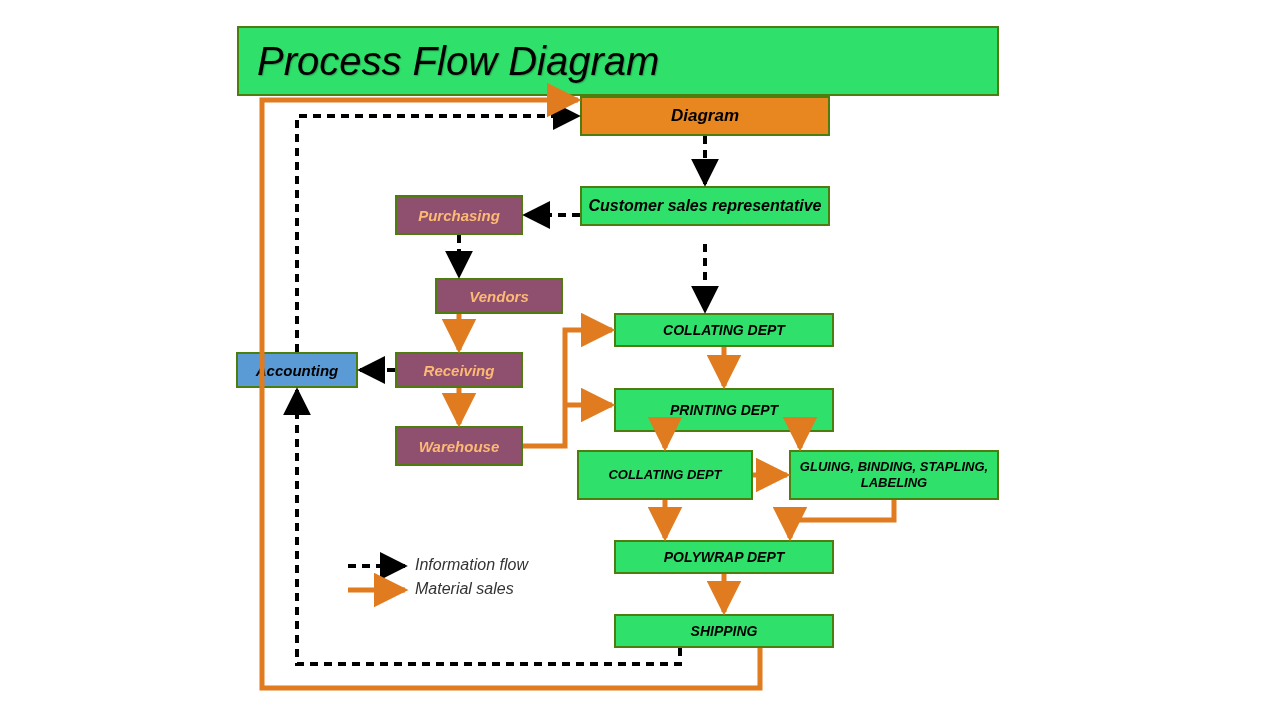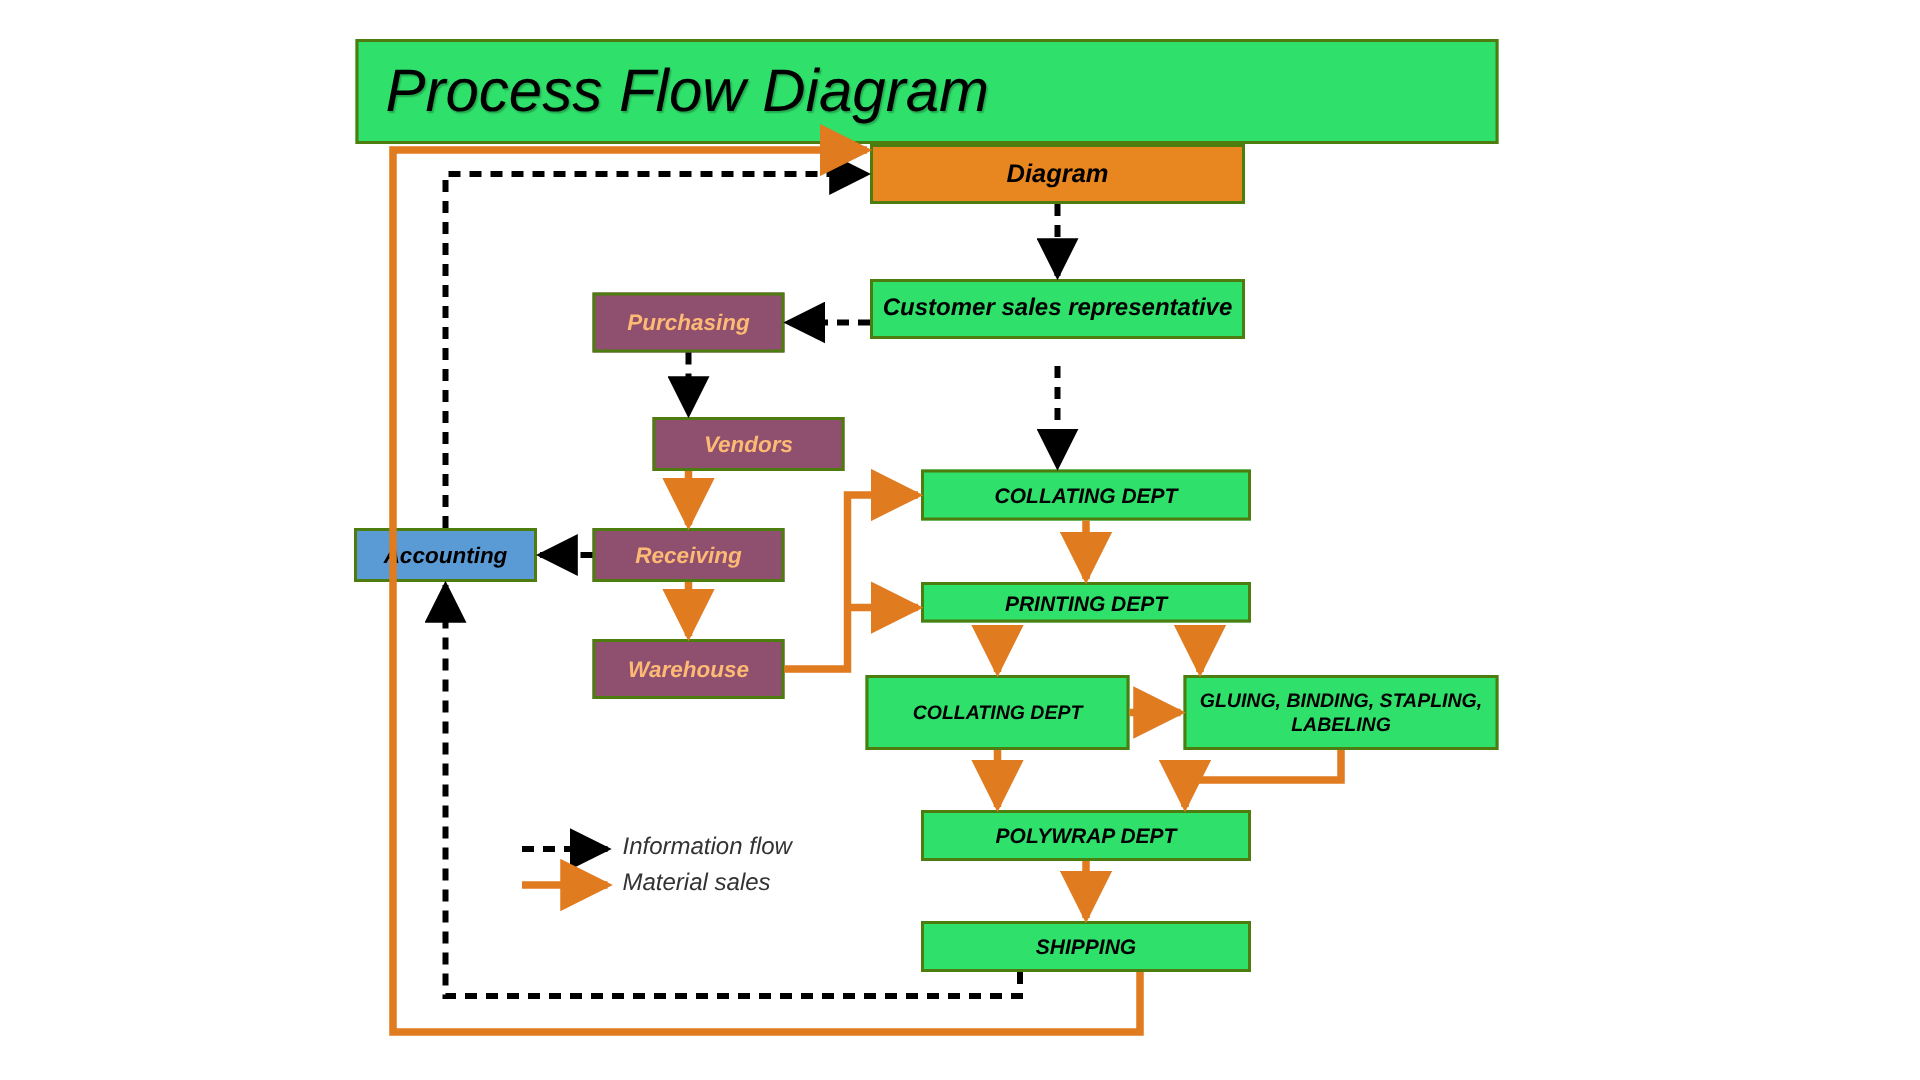--- a/index.html
+++ b/index.html
@@ -60,21 +60,21 @@
 <div class="box green" style="left:580px; top:186px; width:250px; height:40px; font-size:16px;">Customer sales representative</div>
 
 <div class="box purple" style="left:395px; top:195px; width:128px; height:40px; font-size:15px;">Purchasing</div>
 <div class="box purple" style="left:395px; top:278px; width:128px; height:36px; font-size:15px;margin-left:40px;">Vendors</div>
 <div class="box purple" style="left:395px; top:352px; width:128px; height:36px; font-size:15px;">Receiving</div>
 <div class="box purple" style="left:395px; top:426px; width:128px; height:40px; font-size:15px;">Warehouse</div>
 
 <div class="box blue" style="left:236px; top:352px; width:122px; height:36px; font-size:15px;">Accounting</div>
 
 <div class="box green" style="left:614px; top:313px; width:220px; height:34px; font-size:14px;">COLLATING DEPT</div>
-<div class="box green" style="left:614px; top:388px; width:220px; height:27px; font-size:14px;">PRINTING DEPT</div>
+<div class="box green" style="left:614px; top:388px; width:220px; height:44px; font-size:14px;">PRINTING DEPT</div>
 <div class="box green" style="left:577px; top:450px; width:176px; height:50px; font-size:13px; line-height:1.2;">COLLATING DEPT</div>
 <div class="box green" style="left:789px; top:450px; width:210px; height:50px; font-size:13px; line-height:1.2; padding:2px 6px;">GLUING, BINDING, STAPLING, LABELING</div>
 <div class="box green" style="left:614px; top:540px; width:220px; height:34px; font-size:14px;font-style:italic;">POLYWRAP DEPT</div>
 <div class="box green" style="left:614px; top:614px; width:220px; height:34px; font-size:14px;">SHIPPING</div>
 
 <span class="legend-text" style="left:415px; top:556px;">Information flow</span>
 <span class="legend-text" style="left:415px; top:580px;">Material sales</span>
 
 <svg class="flows">
   <defs>

